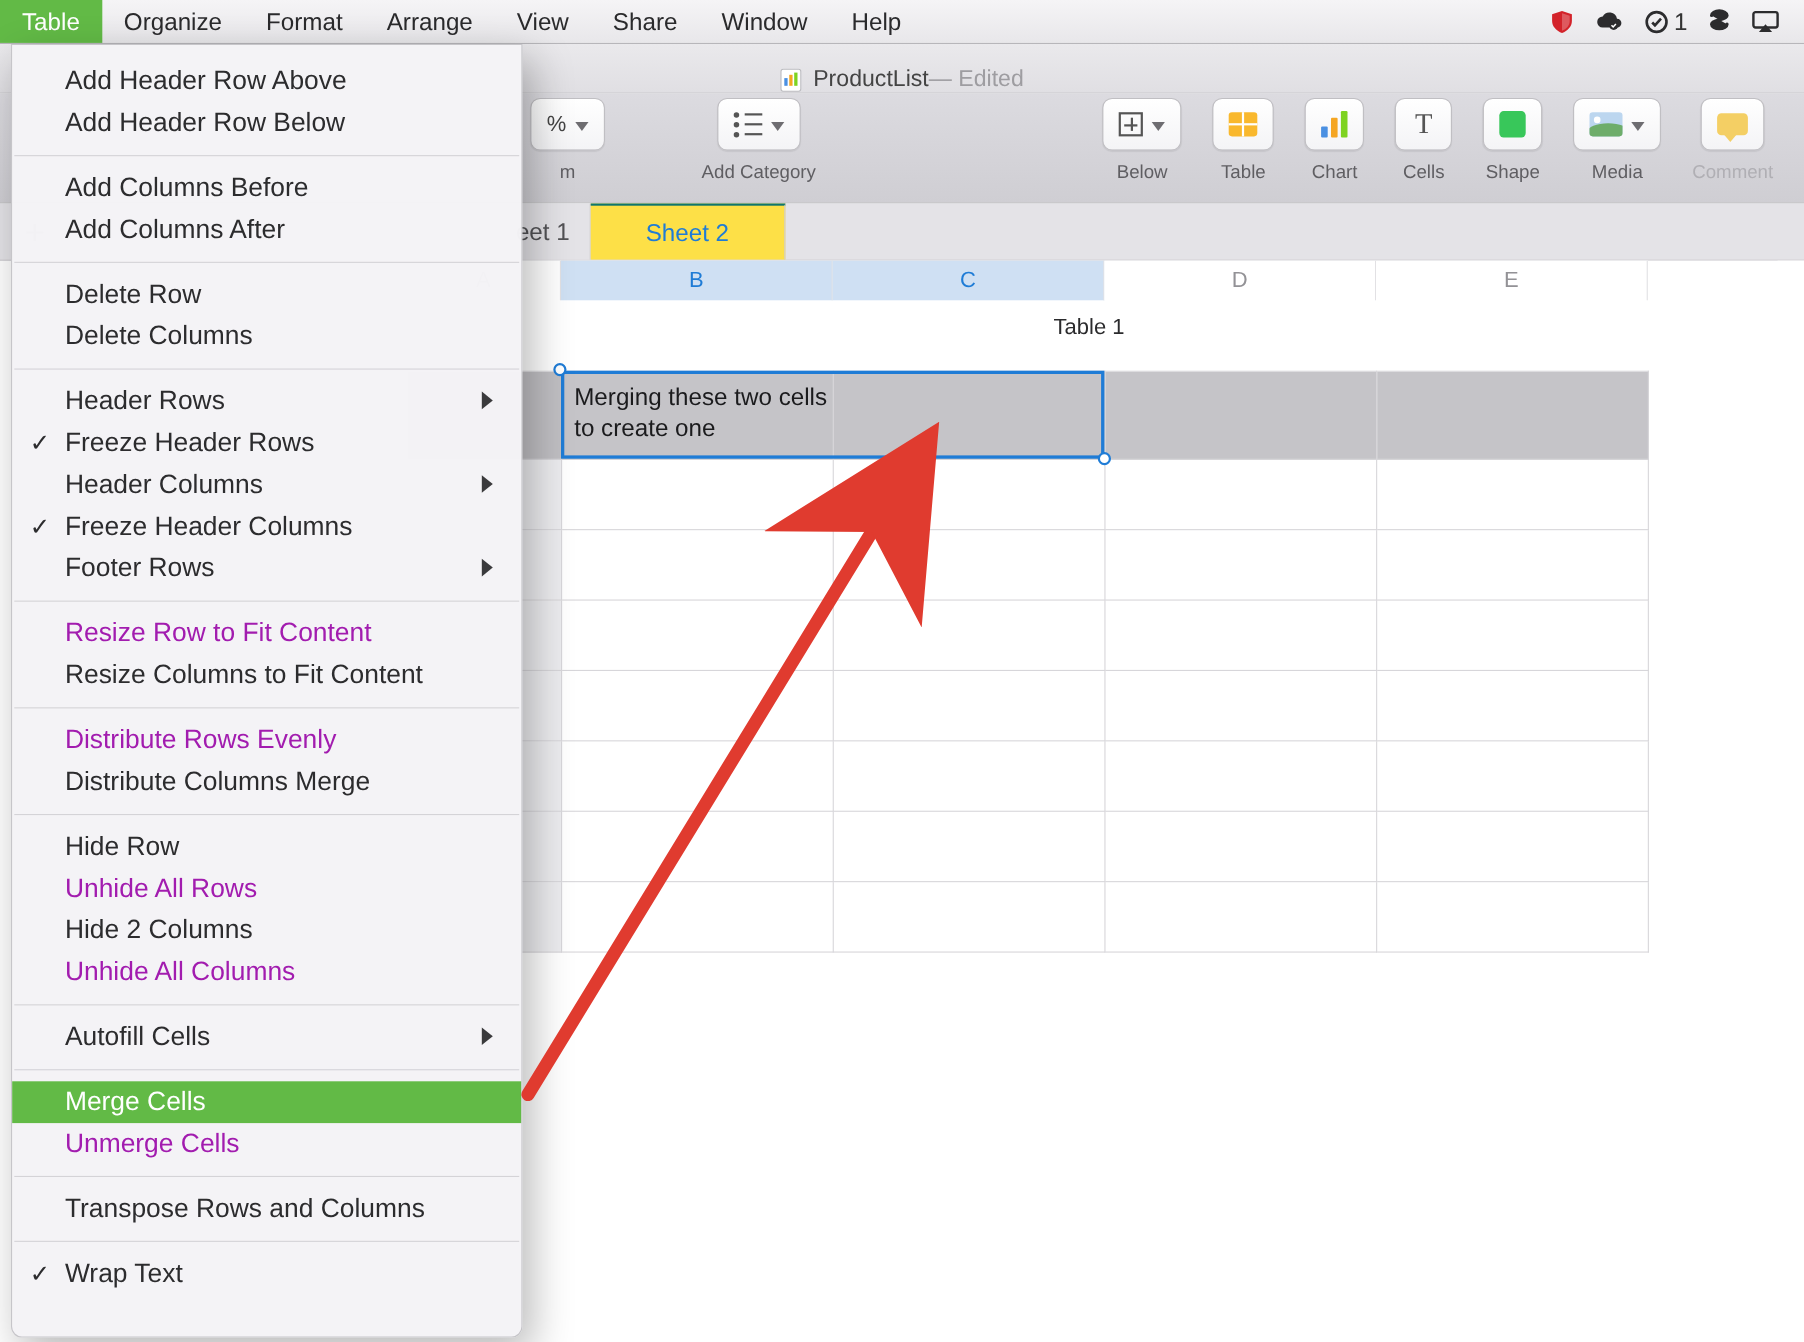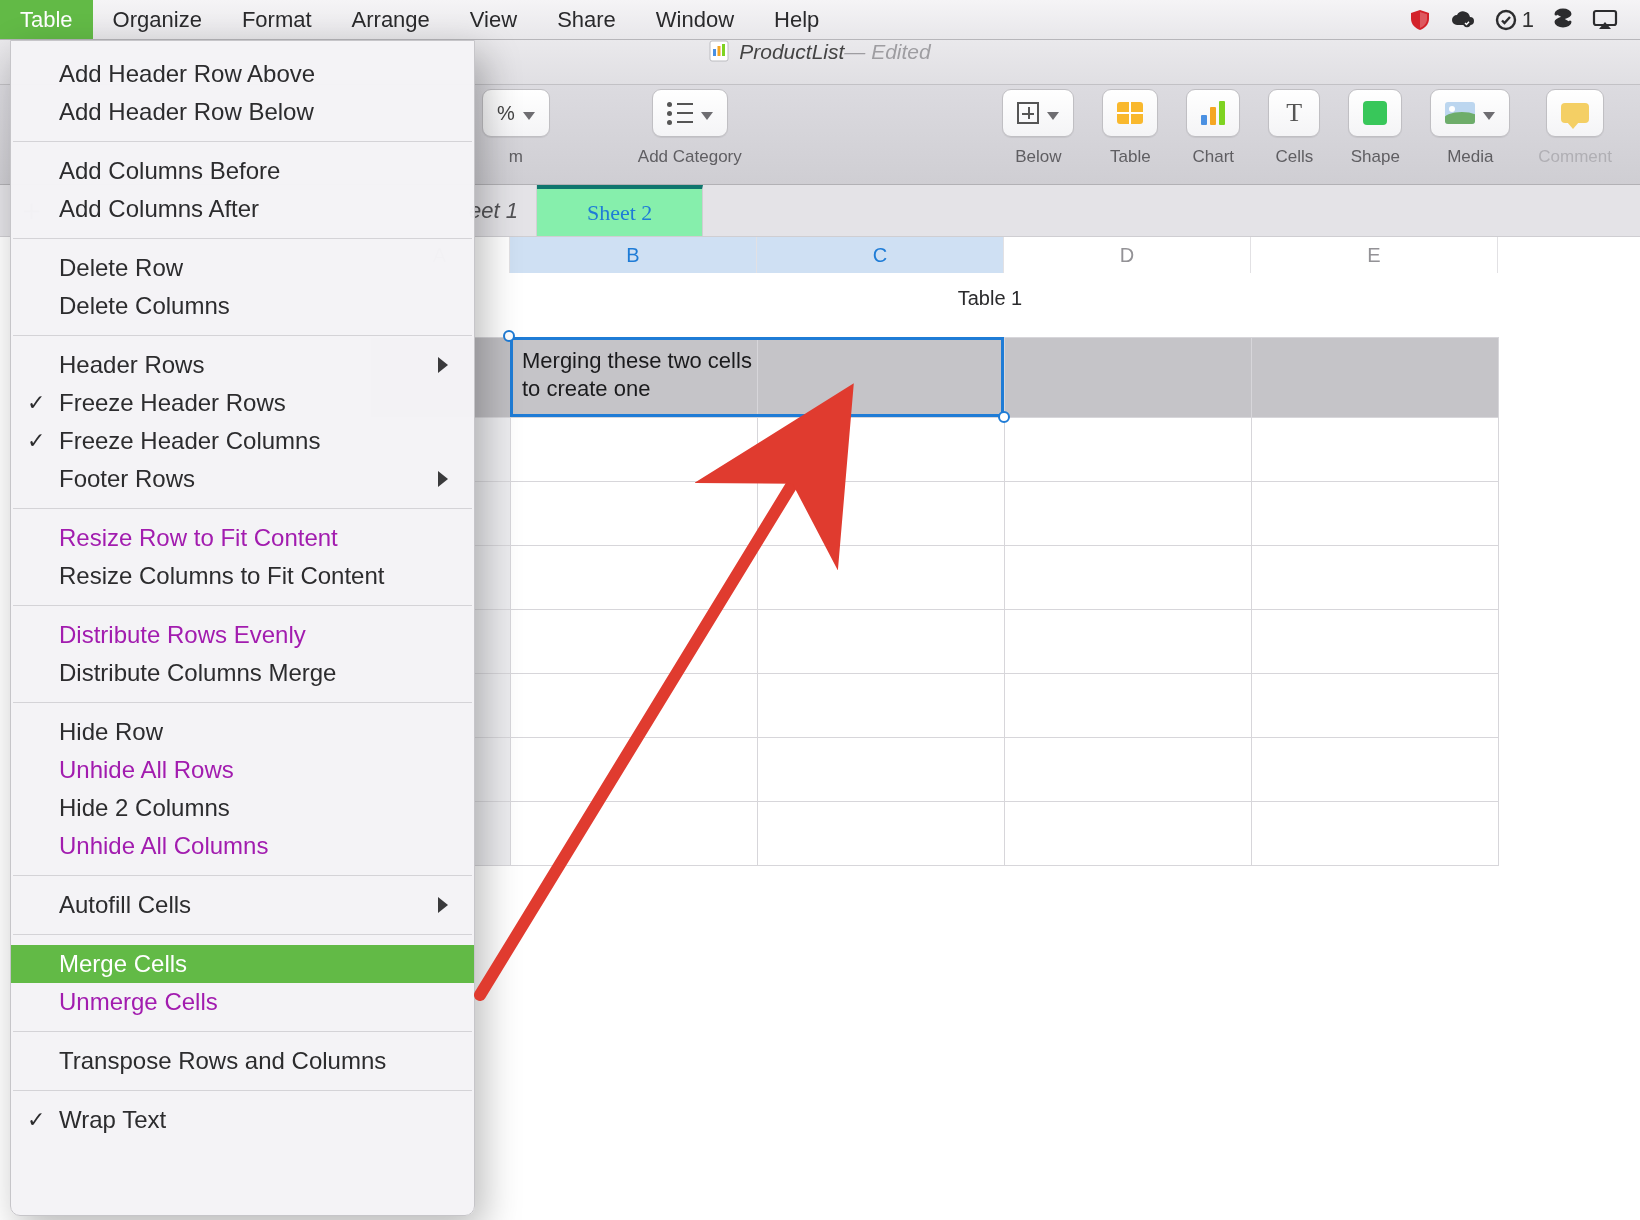--- a/index.html
+++ b/index.html
@@ -18,22 +18,22 @@
   .menubar .right { margin-left:auto; display:flex; align-items:center; gap:18px; padding-right:22px; font-size:22px; color:#333;}
   .menubar .right .icon { display:flex; align-items:center; gap:4px; }
   .menubar .right svg { display:block; }
   .menubar .badge-num { font-size:22px; }
 
   
   .titlebar {
     position:absolute; left:0; top:40px; right:0; height:45px;
     background: linear-gradient(#eae9ec,#e0dfe3);
     border-bottom:1px solid #c2c1c5;
-    display:flex; align-items:flex-start; justify-content:center;
-    font-size:21px; color:#555;font-style:italic;
+    display:flex; align-items:flex-end; justify-content:center;
+    font-size:21px; color:#555;
   }
   .titlebar .doc-icon { width:20px; height:22px; margin-right:10px; display:inline-block; position:relative;}
   .titlebar .doc-icon svg{display:block;}
   .titlebar .doc-name { color:#444; }
   .titlebar .doc-edited { color:#9e9da1; }
 
   
   .toolbar {
     position:absolute; left:0; top:85px; right:0; height:100px;
     background: linear-gradient(#dcdbe0,#cfced3);
@@ -85,21 +85,21 @@
 
   
   .sheettabs {
     position:absolute; left:0; top:185px; right:0; height:52px;
     background:#e4e3e7;
     display:flex; align-items:stretch;
     border-bottom:1px solid #cfced2;
   }
   .sheettabs .plus { width:64px; display:flex; align-items:center; justify-content:center; font-size:30px; color:#8a898d; border-right:1px solid #d2d1d5;}
   .sheettabs .tab { padding:0 50px; display:flex; align-items:center; font-size:22px; color:#525255; border-right:1px solid #d2d1d5; background:#e4e3e7;}
-  .sheettabs .tab.active { background:#86efac; color:#1f7cd6; border-right-color:#cfced2; border-top:4px solid #0f766e;font-family:Liberation Serif, serif;}
+  .sheettabs .tab.active { background:#fde047; color:#1f7cd6; border-right-color:#cfced2; border-top:2px solid #0f766e;}
 
   
   .sheet {
     position:absolute; left:370px; right:0; top:237px; bottom:0; background:#fff;
   }
   .colheads { position:absolute; left:0; right:0; top:0; height:36px; display:flex; }
   .colheads .ch { flex:0 0 247px; border-right:1px solid #e2e1e4; display:flex; align-items:center; justify-content:center; font-size:20px; color:#939296; background:#fff;}
   .colheads .ch.first{flex-basis:140px;}
   .colheads .ch.sel{ background:#cfe0f3; color:#1f7cd6; }
 
@@ -297,21 +297,21 @@
         <span class="ic-comment"></span>
       </div>
     <div class="label">Comment</div>
   </div>
   <div style="width:14px"></div>
 </div>
 
 <div class="sheettabs">
   <div class="plus">＋</div>
   <div style="width:405px"></div>
-  <div class="tab" style="padding:0 18px 0 0;font-style:italic;">
+  <div class="tab" style="padding:0 18px 0 0;">
       <span>eet 1</span>
     </div>
   <div class="tab active">
       <span>Sheet 2</span>
     </div>
 </div>
 
 <div class="rscroll"></div>
 <div class="sheet">
   <div class="colheads">
@@ -425,20 +425,24 @@
       <span>Delete Columns</span>
     </div>
   <div class="sep"></div>
   <div class="mi">
       <span>Header Rows</span>
       <span class="arrow"></span>
     </div>
   <div class="mi">
       <span class="check">✓</span>
       <span>Freeze Header Rows</span>
+    </div>
+  <div class="mi">
+      <span>Header Columns</span>
+      <span class="arrow"></span>
     </div>
   <div class="mi">
       <span class="check">✓</span>
       <span>Freeze Header Columns</span>
     </div>
   <div class="mi">
       <span>Footer Rows</span>
       <span class="arrow"></span>
     </div>
   <div class="sep"></div>

